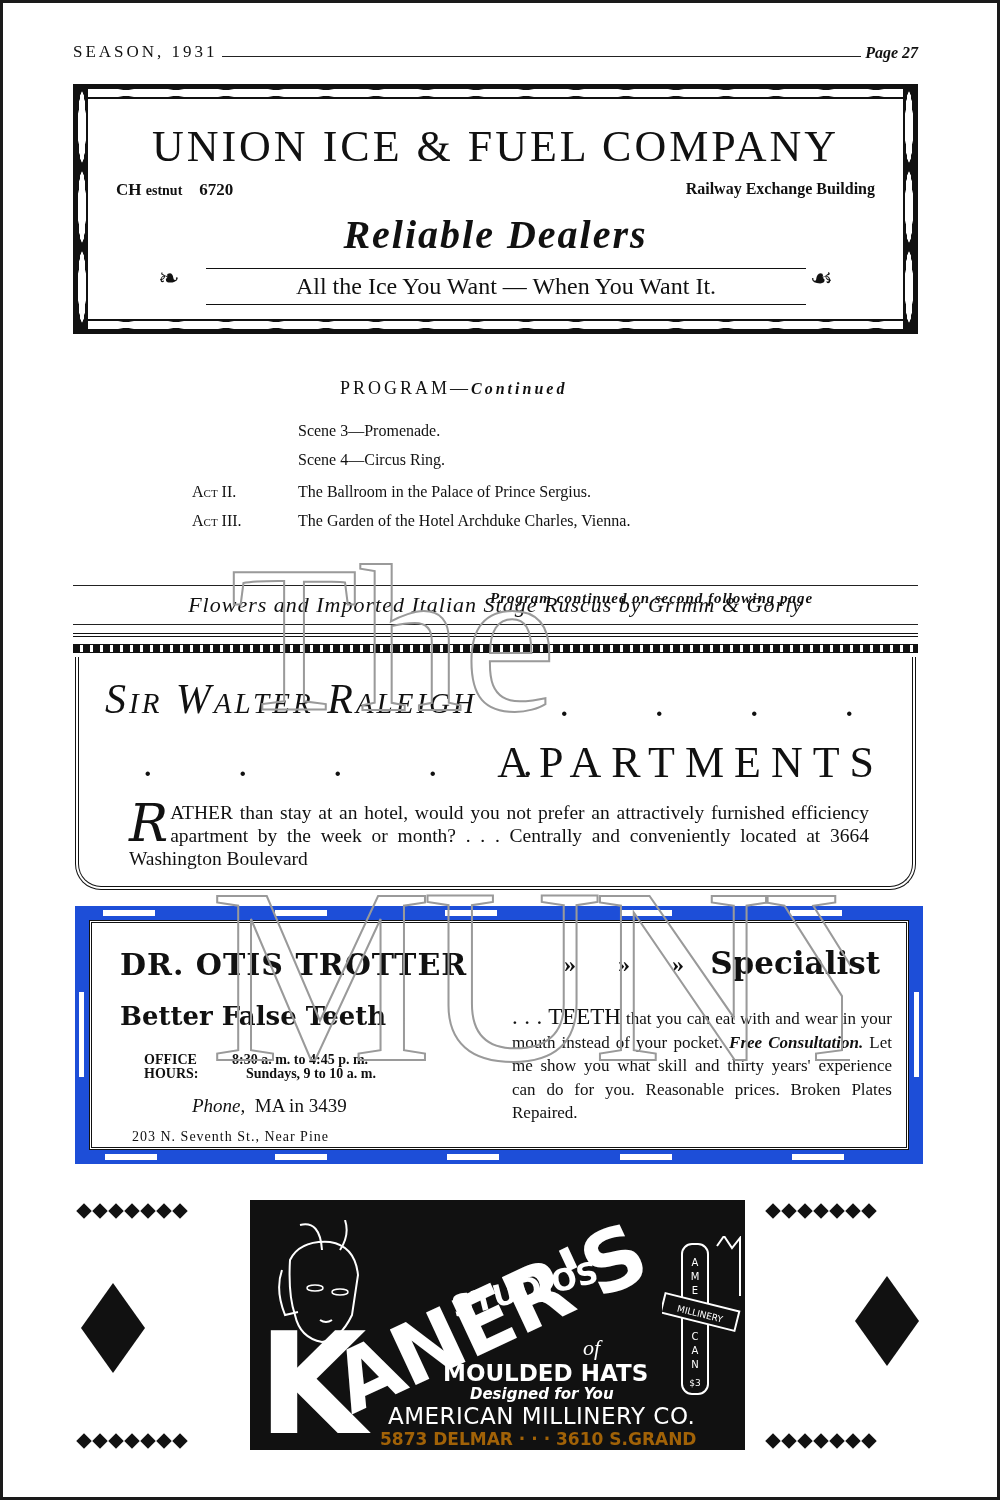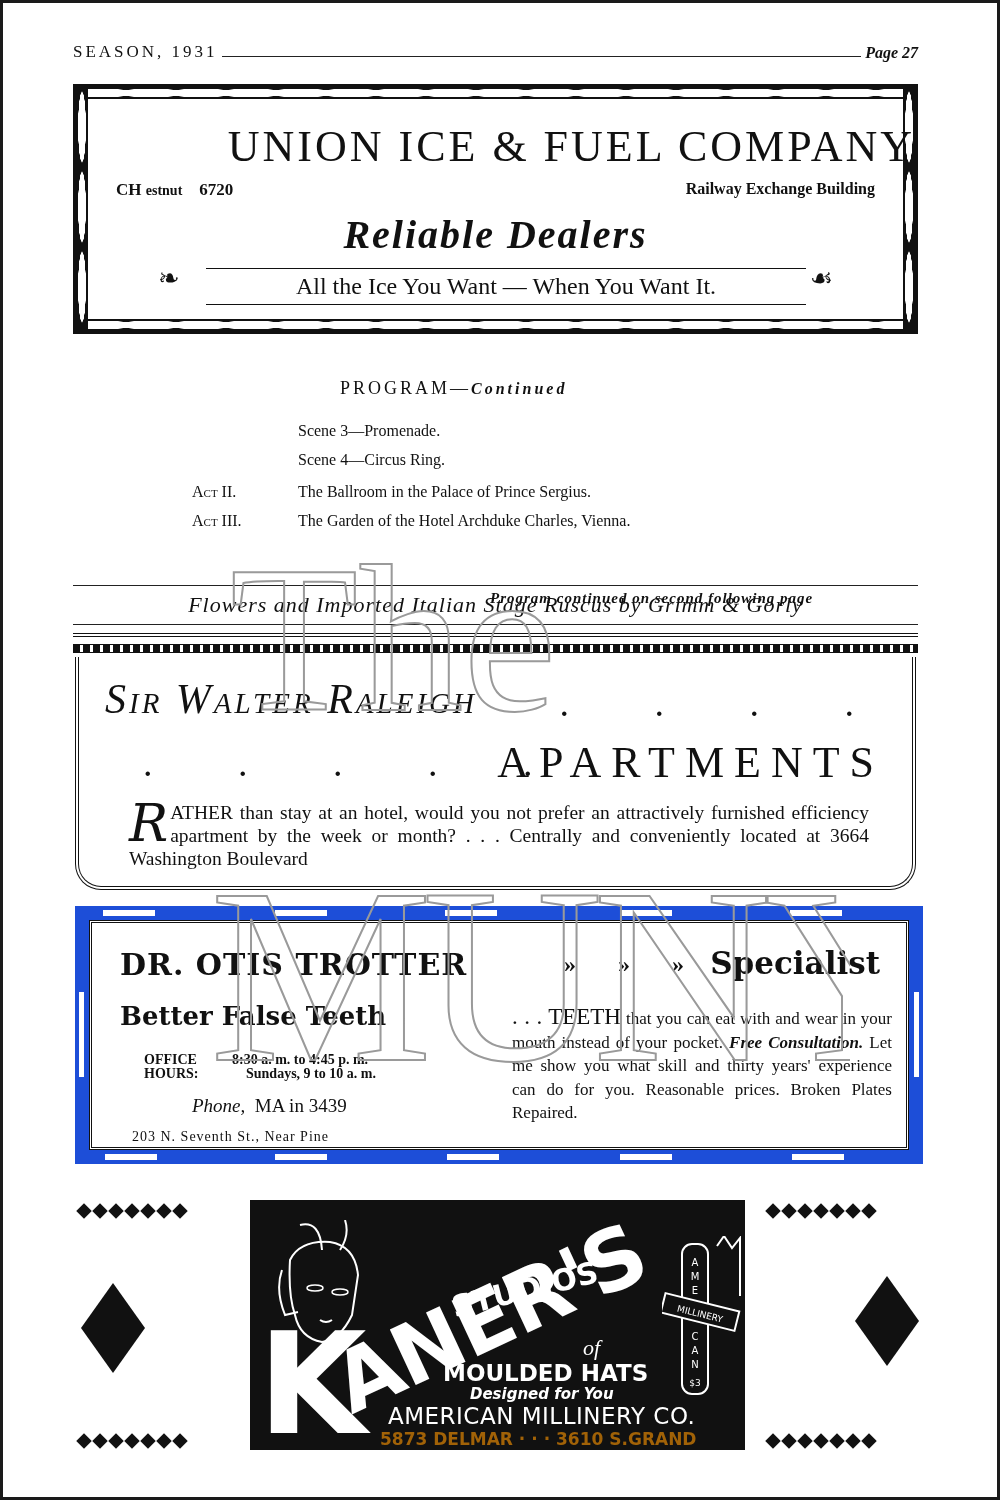--- a/index.html
+++ b/index.html
@@ -19,21 +19,21 @@
   .union-ad .orn-h { position: absolute; left: 0; right: 0; height: 12px; background: #111;
     background-image: radial-gradient(ellipse 46px 4px at center, #fff 95%, transparent 100%);
     background-size: 50px 12px; }
   .union-ad .orn-h.top { top: 0; }
   .union-ad .orn-h.bottom { bottom: 0; }
   .union-ad .orn-v { position: absolute; top: 0; bottom: 0; width: 12px; background: #111;
     background-image: radial-gradient(ellipse 4px 36px at center, #fff 95%, transparent 100%);
     background-size: 12px 80px; }
   .union-ad .orn-v.left { left: 0; }
   .union-ad .orn-v.right { right: 0; }
-  .union-ad .title { position: absolute; left: 0; right: 0; top: 34px; text-align: right; font-size: 44px; letter-spacing: 3px; }
+  .union-ad .title { position: absolute; left: 0; right: 0; top: 34px; text-align: center; font-size: 44px; letter-spacing: 3px; }
   .union-ad .phone { position: absolute; left: 40px; top: 93px; font-size: 17px; font-weight: bold; }
   .union-ad .phone small { font-size: 14px; }
   .union-ad .address { position: absolute; right: 40px; top: 93px; font-size: 16px; font-weight: bold; }
   .union-ad .slogan { position: absolute; left: 0; right: 0; top: 124px; text-align: center; font-size: 40px; font-style: italic; font-weight: bold; letter-spacing: 2px; }
   .union-ad .tagline-box { position: absolute; left: 130px; width: 600px; top: 181px; height: 37px; border-top: 1px solid #111; border-bottom: 1px solid #111;
     display: flex; align-items: center; justify-content: center; font-size: 24px; }
   .union-ad .curl { position: absolute; top: 176px; font-size: 26px; }
   .union-ad .curl.l { left: 82px; }
   .union-ad .curl.r { right: 82px; }
 

